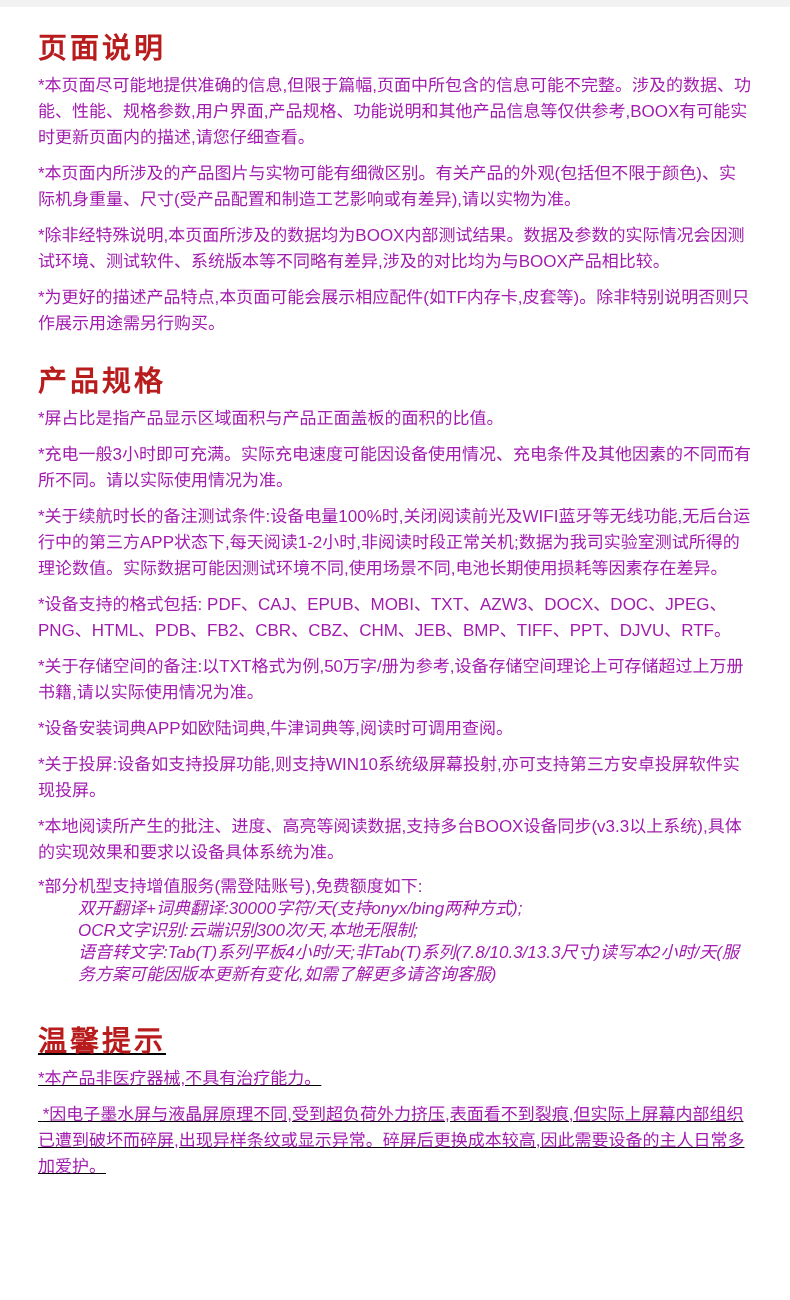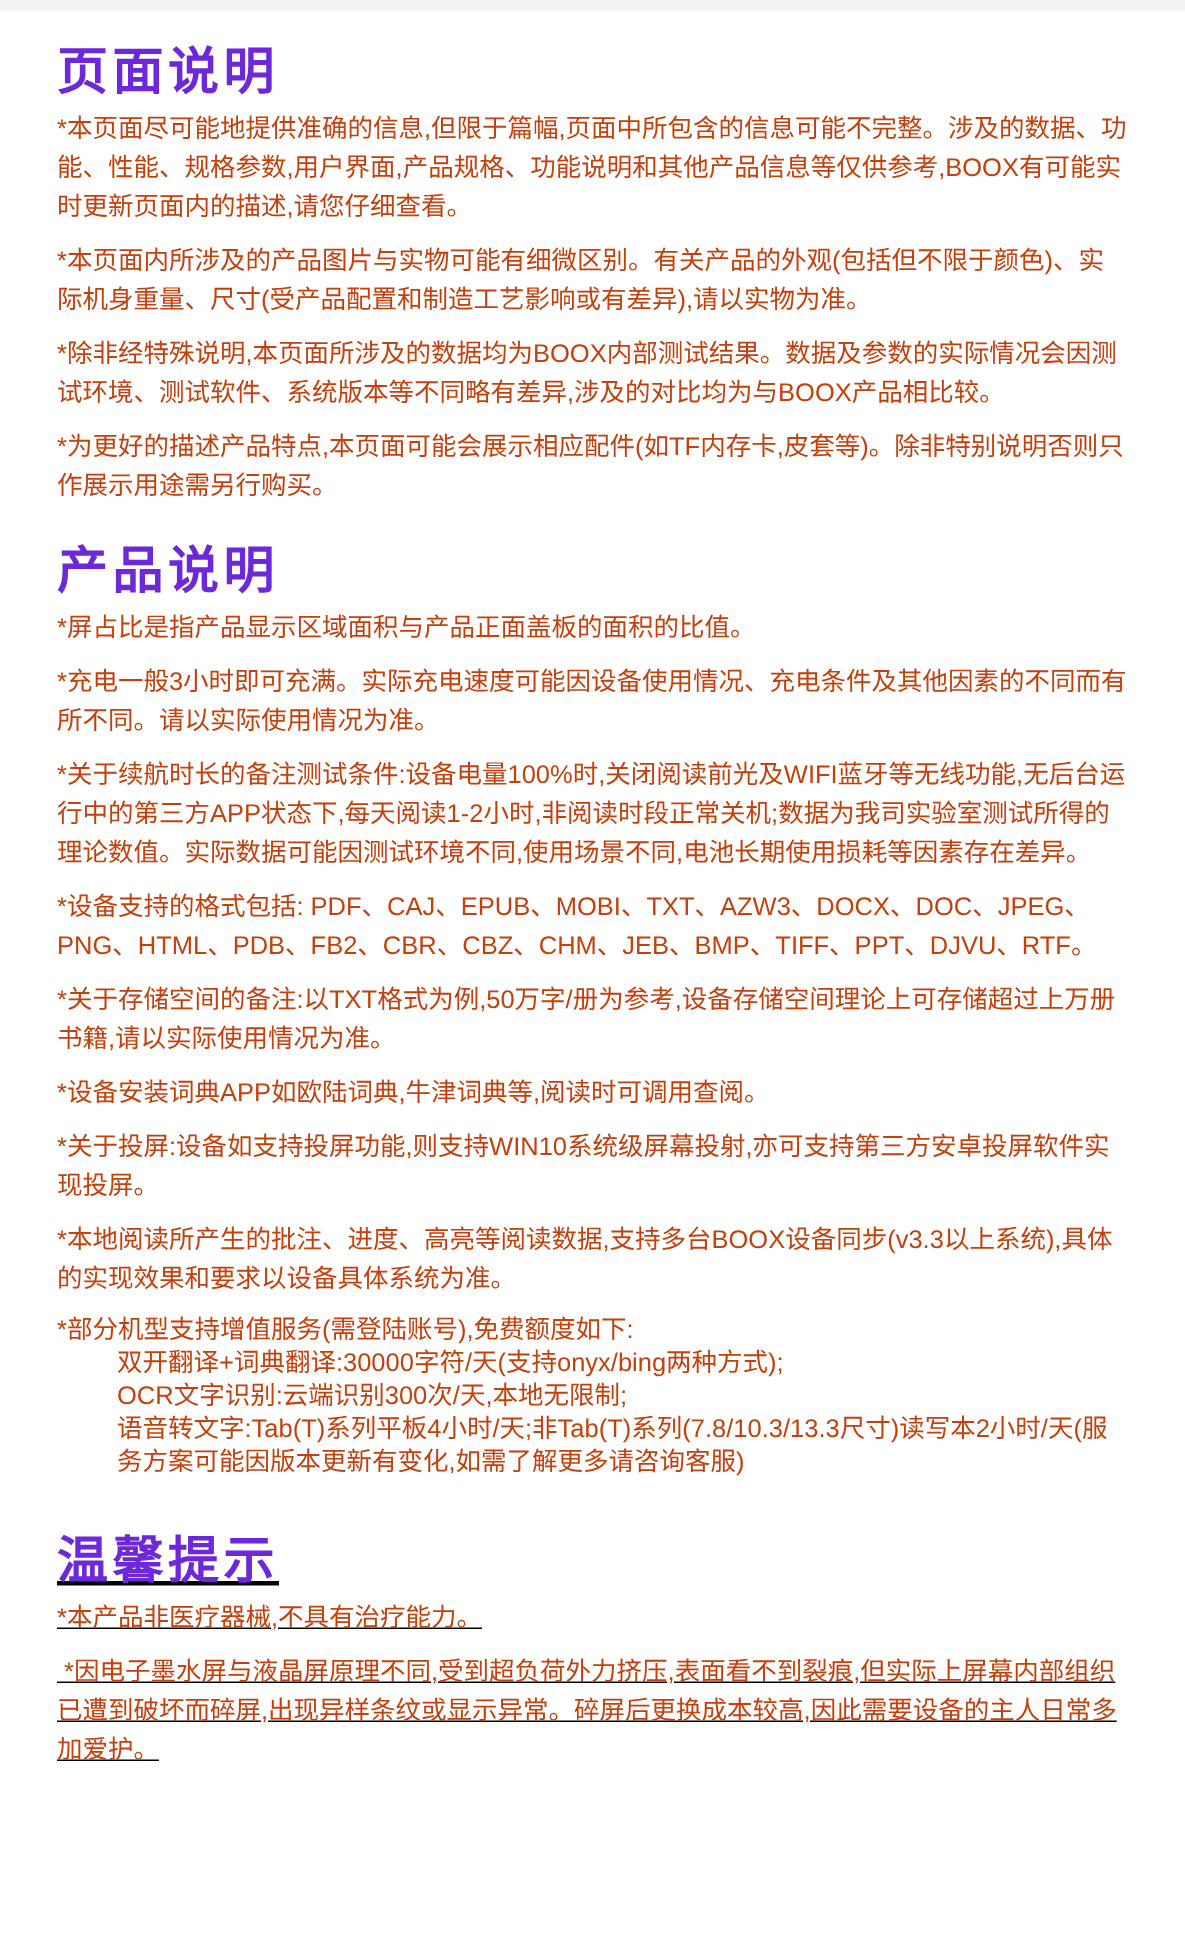--- a/index.html
+++ b/index.html
@@ -19,60 +19,60 @@
     height: 7px;
     background: #f2f2f2;
   }
   .page {
     padding: 26px 38px 0 38px;
     box-sizing: border-box;
     width: 790px;
   }
   .sec-title {
     margin: 0 0 10px 0;
-    font-size: 34px;
+    font-size: 29px;
     line-height: 30px;
     font-weight: 700;
-    color: #6d28d9;
+    color: #b91c1c;
     letter-spacing: 3px;
   }
   .sec-product { margin-top: 29px; }
   .sec-tips { margin-top: 40px; text-decoration: underline; }
   .para {
     margin: 0 0 10px 0;
     font-size: 17px;
     line-height: 26px;
-    color: #c2410c;
+    color: #a21caf;
     white-space: pre-wrap;
     word-break: break-word;
   }
   .para-group { margin: 0 0 26px 0; }
   .para-group .para {
     margin: 0;
     line-height: 22px;
   }
-  .indent { margin-left: 40px !important; }
+  .indent { margin-left: 40px !important; font-style: italic; }
 </style>
 </head>
 <body>
 
 <div class="top-edge"></div>
 
 <main class="page">
 
   <section class="sec sec-page">
     <h2 class="sec-title">页面说明</h2>
     <p class="para">*本页面尽可能地提供准确的信息,但限于篇幅,页面中所包含的信息可能不完整。涉及的数据、功能、性能、规格参数,用户界面,产品规格、功能说明和其他产品信息等仅供参考,BOOX有可能实时更新页面内的描述,请您仔细查看。</p>
     <p class="para">*本页面内所涉及的产品图片与实物可能有细微区别。有关产品的外观(包括但不限于颜色)、实际机身重量、尺寸(受产品配置和制造工艺影响或有差异),请以实物为准。</p>
     <p class="para">*除非经特殊说明,本页面所涉及的数据均为BOOX内部测试结果。数据及参数的实际情况会因测试环境、测试软件、系统版本等不同略有差异,涉及的对比均为与BOOX产品相比较。</p>
     <p class="para">*为更好的描述产品特点,本页面可能会展示相应配件(如TF内存卡,皮套等)。除非特别说明否则只作展示用途需另行购买。</p>
   </section>
 
   <section class="sec sec-product">
-    <h2 class="sec-title">产品说明</h2>
+    <h2 class="sec-title">产品规格</h2>
     <p class="para">*屏占比是指产品显示区域面积与产品正面盖板的面积的比值。</p>
     <p class="para">*充电一般3小时即可充满。实际充电速度可能因设备使用情况、充电条件及其他因素的不同而有所不同。请以实际使用情况为准。</p>
     <p class="para">*关于续航时长的备注测试条件:设备电量100%时,关闭阅读前光及WIFI蓝牙等无线功能,无后台运行中的第三方APP状态下,每天阅读1-2小时,非阅读时段正常关机;数据为我司实验室测试所得的理论数值。实际数据可能因测试环境不同,使用场景不同,电池长期使用损耗等因素存在差异。</p>
     <p class="para">*设备支持的格式包括: PDF、CAJ、EPUB、MOBI、TXT、AZW3、DOCX、DOC、JPEG、PNG、HTML、PDB、FB2、CBR、CBZ、CHM、JEB、BMP、TIFF、PPT、DJVU、RTF。</p>
     <p class="para">*关于存储空间的备注:以TXT格式为例,50万字/册为参考,设备存储空间理论上可存储超过上万册书籍,请以实际使用情况为准。</p>
     <p class="para">*设备安装词典APP如欧陆词典,牛津词典等,阅读时可调用查阅。</p>
     <p class="para">*关于投屏:设备如支持投屏功能,则支持WIN10系统级屏幕投射,亦可支持第三方安卓投屏软件实现投屏。</p>
     <p class="para">*本地阅读所产生的批注、进度、高亮等阅读数据,支持多台BOOX设备同步(v3.3以上系统),具体的实现效果和要求以设备具体系统为准。</p>
     <div class="para-group">
       <p class="para">*部分机型支持增值服务(需登陆账号),免费额度如下:</p>

